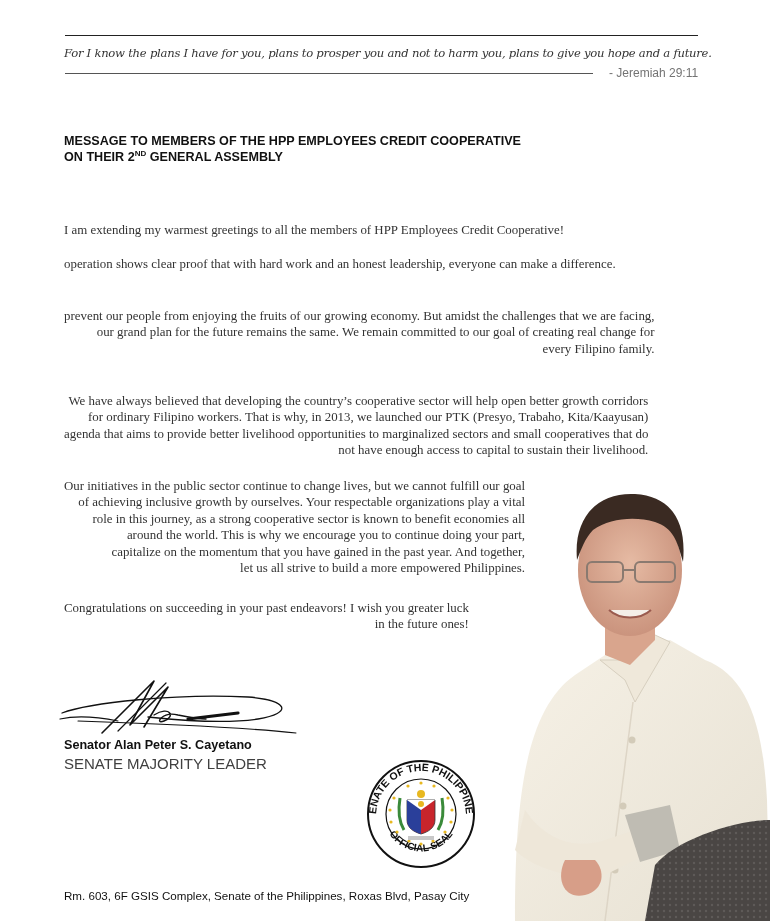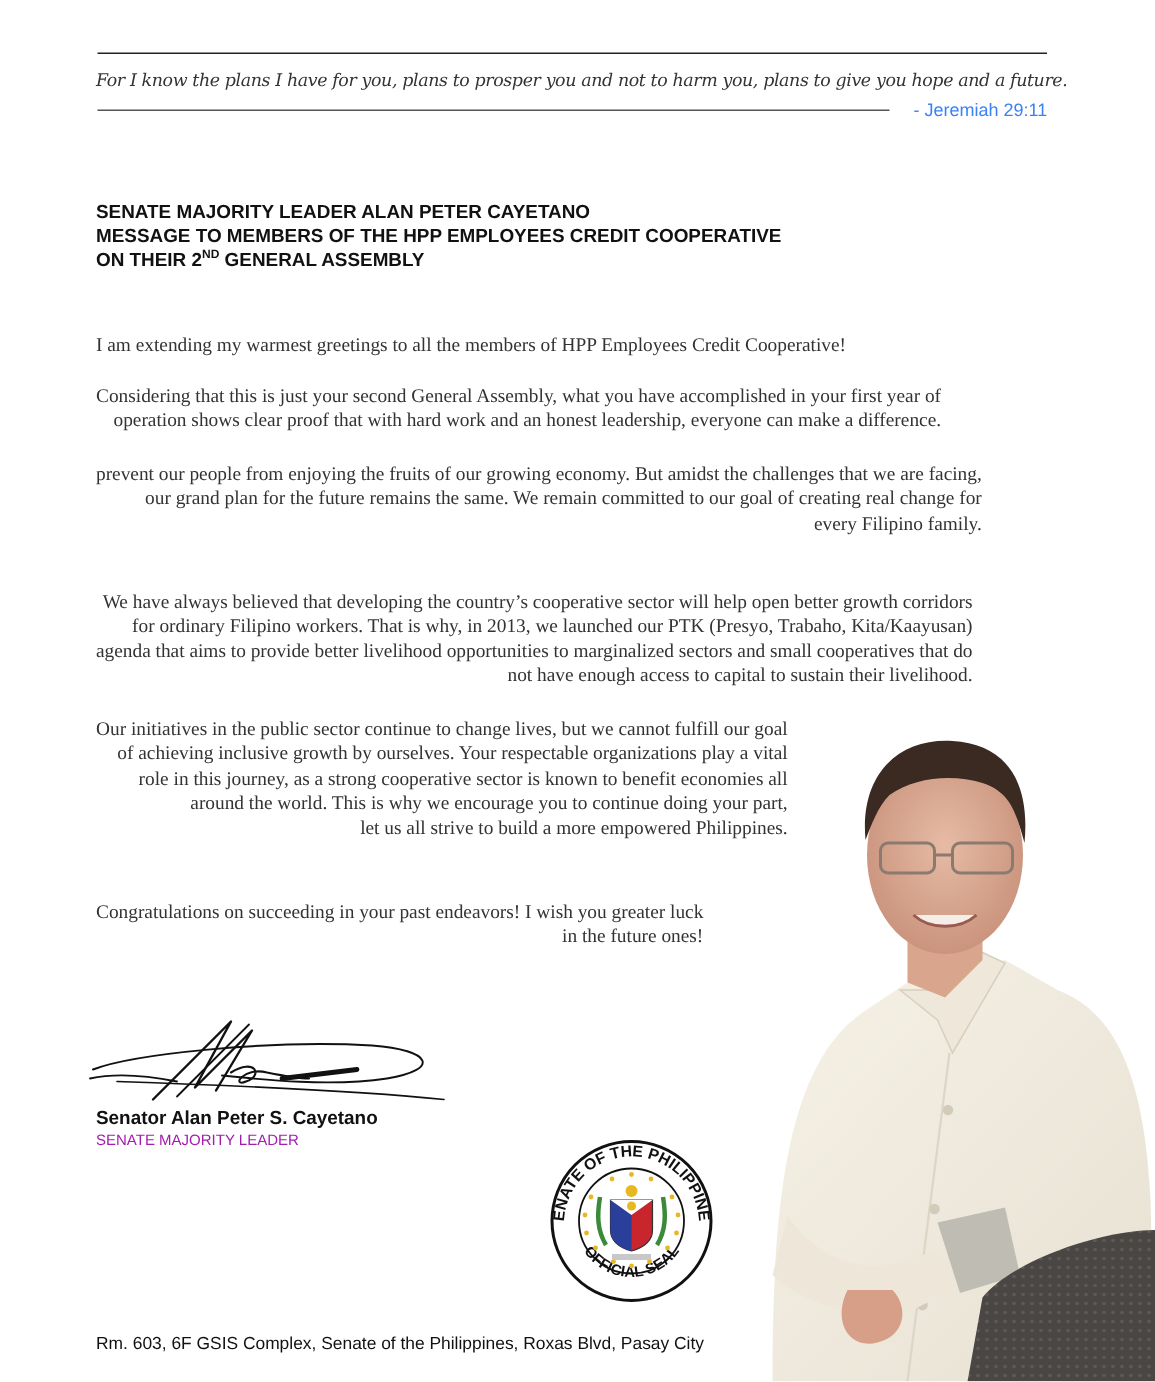--- a/index.html
+++ b/index.html
@@ -7,21 +7,21 @@
     .page { position: absolute; left: 0; top: 0; width: 770px; height: 921px; background: #fff; border-radius: 22px; }
 
     .rule { position: absolute; height: 0; border-top: 1px solid #222; }
     .rule-top { left: 65px; top: 35px; width: 633px; }
     .rule-mid { left: 65px; top: 73px; width: 528px; border-top-color: #555; }
 
     .verse { position: absolute; left: 64px; top: 46px; width: 645px;
       font-family: "DejaVu Serif", serif; font-style: italic; font-size: 11.6px;
       color: #333; letter-spacing: -0.25px; white-space: nowrap; }
     .verse-ref { position: absolute; left: 609px; top: 66px;
-      font-family: "Liberation Sans", sans-serif; font-size: 12px; color: #3b82f6; white-space: nowrap; }
+      font-family: "Liberation Sans", sans-serif; font-size: 12px; color: #737373; white-space: nowrap; }
 
     .title { position: absolute; left: 64px; top: 133px;
       font-family: "Liberation Sans", sans-serif; font-weight: bold; font-size: 12.6px;
       line-height: 16px; color: #111; }
     .title div { white-space: nowrap; }
     .title sup { font-size: 8px; line-height: 0; vertical-align: 5px; }
 
     .body-text { position: absolute; left: 64px;
       font-family: "Liberation Serif", serif; font-size: 12.9px; line-height: 16.4px; color: #333; text-align: right; }
     .body-text .ln { white-space: nowrap; display: block; }
@@ -30,51 +30,49 @@
     .p2 { top: 256px; }
     .p3 { top: 308px; }
     .p4 { top: 393px; }
     .p5 { top: 478px; }
     .p6 { top: 600px; }
 
     .signature { position: absolute; left: 58px; top: 675px; width: 240px; height: 60px; }
     .sig-name { position: absolute; left: 64px; top: 738px;
       font-family: "Liberation Sans", sans-serif; font-weight: bold; font-size: 12.6px; color: #111; white-space: nowrap; }
     .sig-title { position: absolute; left: 64px; top: 755px;
-      font-family: "Liberation Sans", sans-serif; font-size: 10px; color: #a21caf; white-space: nowrap; }
+      font-family: "Liberation Sans", sans-serif; font-size: 15px; color: #404040; white-space: nowrap; }
 
     .seal { position: absolute; left: 362px; top: 758px; width: 118px; height: 112px; }
 
     .address { position: absolute; left: 64px; top: 889px;
       font-family: "Liberation Sans", sans-serif; font-size: 11.6px; color: #111; white-space: nowrap; }
 
     .portrait { position: absolute; left: 505px; top: 470px; width: 265px; height: 451px; }
   </style>
 </head>
 <body>
 
 <div class="page">
 
   <div class="rule rule-top"></div>
   <div class="verse">For I know the plans I have for you, plans to prosper you and not to harm you, plans to give you hope and a future.</div>
   <div class="rule rule-mid"></div>
   <div class="verse-ref">- Jeremiah 29:11</div>
 
   <div class="title">
-    <div>SENATE MAJORITY LEADER ALAN PETER CAYETANO</div>
     <div>MESSAGE TO MEMBERS OF THE HPP EMPLOYEES CREDIT COOPERATIVE</div>
     <div><span>ON THEIR 2</span><sup>ND</sup><span> GENERAL ASSEMBLY</span></div>
   </div>
 
   <div class="body-text p1">
     <span class="ln">I am extending my warmest greetings to all the members of HPP Employees Credit Cooperative!</span>
   </div>
 
   <div class="body-text p2">
-    <span class="ln">Considering that this is just your second General Assembly, what you have accomplished in your first year of</span>
     <span class="ln">operation shows clear proof that with hard work and an honest leadership, everyone can make a difference.</span>
   </div>
 
   <div class="body-text p3">
     <span class="ln">prevent our people from enjoying the fruits of our growing economy. But amidst the challenges that we are facing,</span>
     <span class="ln">our grand plan for the future remains the same. We remain committed to our goal of creating real change for</span>
     <span class="ln">every Filipino family.</span>
   </div>
 
   <div class="body-text p4">
@@ -82,20 +80,21 @@
     <span class="ln">for ordinary Filipino workers. That is why, in 2013, we launched our PTK (Presyo, Trabaho, Kita/Kaayusan)</span>
     <span class="ln">agenda that aims to provide better livelihood opportunities to marginalized sectors and small cooperatives that do</span>
     <span class="ln">not have enough access to capital to sustain their livelihood.</span>
   </div>
 
   <div class="body-text p5">
     <span class="ln">Our initiatives in the public sector continue to change lives, but we cannot fulfill our goal</span>
     <span class="ln">of achieving inclusive growth by ourselves. Your respectable organizations play a vital</span>
     <span class="ln">role in this journey, as a strong cooperative sector is known to benefit economies all</span>
     <span class="ln">around the world. This is why we encourage you to continue doing your part,</span>
+    <span class="ln">capitalize on the momentum that you have gained in the past year. And together,</span>
     <span class="ln">let us all strive to build a more empowered Philippines.</span>
   </div>
 
   <div class="body-text p6">
     <span class="ln">Congratulations on succeeding in your past endeavors! I wish you greater luck</span>
     <span class="ln">in the future ones!</span>
   </div>
 
   <svg class="signature" viewBox="0 0 240 60">
     <g fill="none" stroke="#111" stroke-linecap="round" stroke-linejoin="round">

